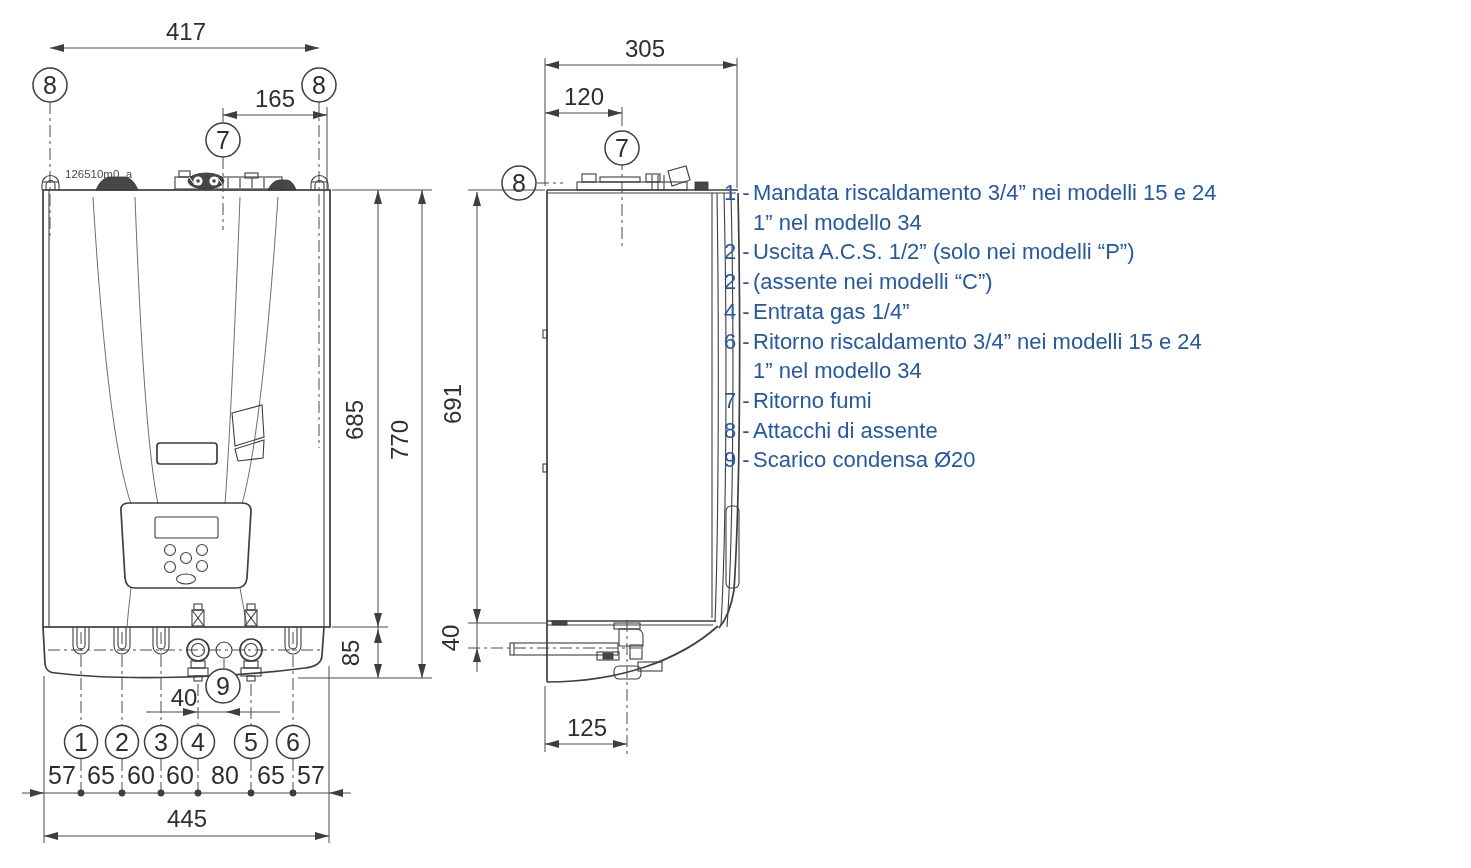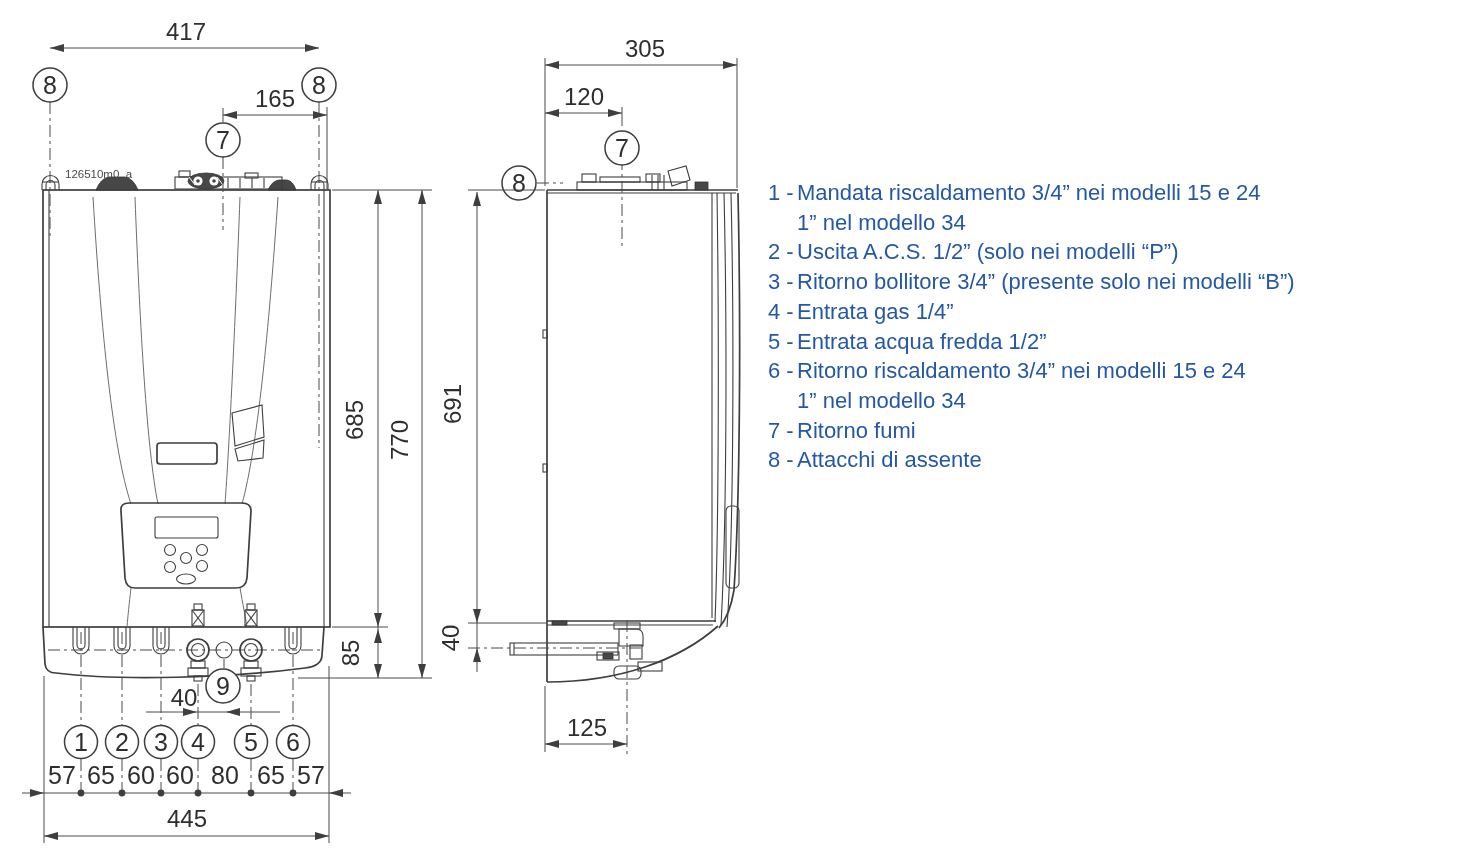--- a/index.html
+++ b/index.html
@@ -14,21 +14,21 @@
   .cl{fill:none;stroke:#4a4a4a;stroke-width:1;stroke-dasharray:12 4 3 4;}
   .arr{fill:#3e3e3e;stroke:none;}
   .dark{fill:#474747;stroke:#333;stroke-width:.8;}
   .dot{fill:#3e3e3e;}
   .callout{fill:#fff;stroke:#3e3e3e;stroke-width:1.5;}
   text.d{font-size:24px;fill:#2e2e2e;text-anchor:middle;}
   text.dw{font-size:25px;fill:#2e2e2e;text-anchor:middle;}
   text.cn{font-size:25px;fill:#2e2e2e;text-anchor:middle;dominant-baseline:central;}
   text.code{font-size:11.5px;fill:#4a4a4a;}
   
-  #legend{position:absolute;left:768px;top:178px;color:#2458A6;font-size:22px;line-height:29.7px;white-space:nowrap;}
+  #legend{position:absolute;left:724px;top:178px;color:#2458A6;font-size:22px;line-height:29.7px;white-space:nowrap;}
   .ll-label{display:inline-block;width:29px;}
 </style>
 </head>
 <body>
 
 <div id="canvas">
 <svg width="1471" height="868" viewBox="0 0 1471 868">
 
   <g>
 
@@ -348,21 +348,21 @@
       <polygon class="arr" points="627,744 613,740 613,748"></polygon>
       <text class="d" x="587" y="736">125</text>
     </g>
   </g>
 </svg>
 
 <div id="legend">
   <div class="legend-line"><span class="ll-label">1 -</span><span class="ll-text">Mandata riscaldamento 3/4” nei modelli 15 e 24</span></div>
   <div class="legend-line"><span class="ll-label"></span><span class="ll-text">1” nel modello 34</span></div>
   <div class="legend-line"><span class="ll-label">2 -</span><span class="ll-text">Uscita A.C.S. 1/2” (solo nei modelli “P”)</span></div>
-  <div class="legend-line"><span class="ll-label">3 -</span><span class="ll-text">Ritorno bollitore 3/4” (presente solo nei modelli “B”)</span></div>
+  <div class="legend-line"><span class="ll-label">2 -</span><span class="ll-text">(assente nei modelli “C”)</span></div>
   <div class="legend-line"><span class="ll-label">4 -</span><span class="ll-text">Entrata gas 1/4”</span></div>
-  <div class="legend-line"><span class="ll-label">5 -</span><span class="ll-text">Entrata acqua fredda 1/2”</span></div>
   <div class="legend-line"><span class="ll-label">6 -</span><span class="ll-text">Ritorno riscaldamento 3/4” nei modelli 15 e 24</span></div>
   <div class="legend-line"><span class="ll-label"></span><span class="ll-text">1” nel modello 34</span></div>
   <div class="legend-line"><span class="ll-label">7 -</span><span class="ll-text">Ritorno fumi</span></div>
   <div class="legend-line"><span class="ll-label">8 -</span><span class="ll-text">Attacchi di assente</span></div>
+  <div class="legend-line"><span class="ll-label">9 -</span><span class="ll-text">Scarico condensa Ø20</span></div>
 </div>
 </div>
 
 </body></html>

